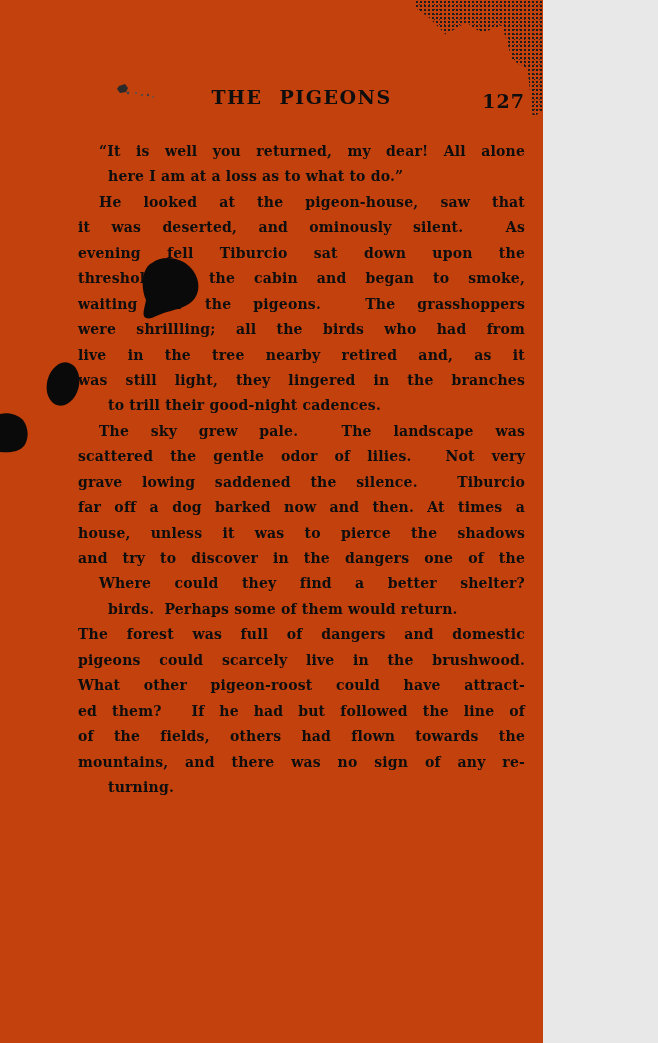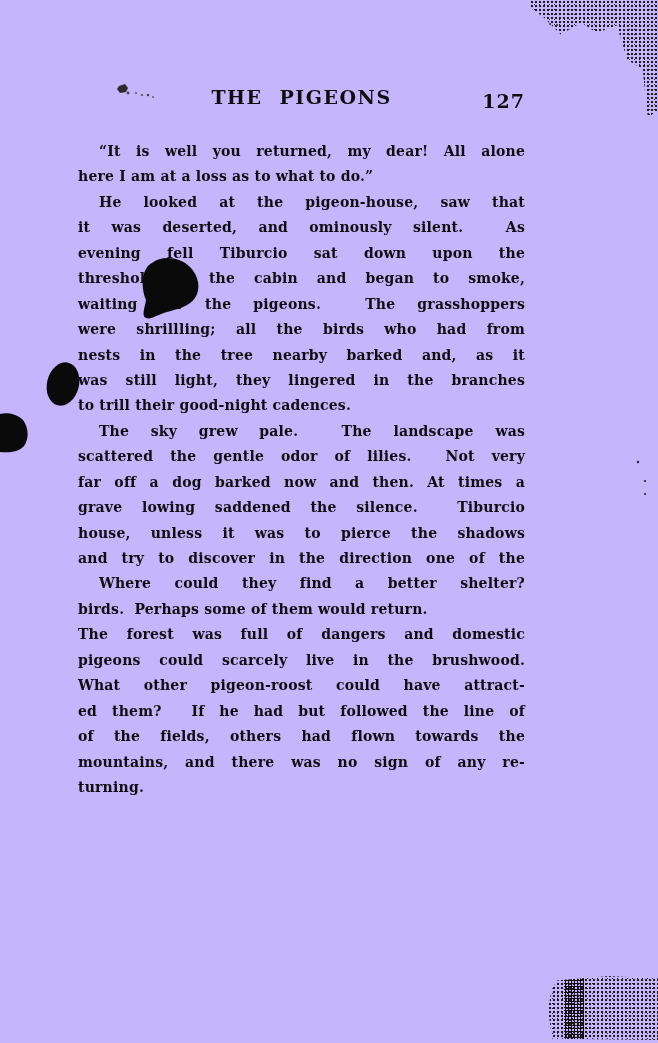--- a/index.html
+++ b/index.html
@@ -1,19 +1,19 @@
 <!DOCTYPE html>
 <html><head>
 <meta charset="utf-8">
 <style>
   html,body{margin:0;padding:0;background:#e8e8e8;}
   .page{
     position:relative;
-    width:658px;height:1043px;
-    background:#c4b5fd;
+    width:543px;height:1043px;
+    background:#c2410c;
     overflow:hidden;
     font-family:"DejaVu Serif", serif;
     color:#0e0e0e;
   }
   
   .header{
     position:absolute;left:78px;top:86px;width:447px;height:24px;
     font-size:19px;font-weight:700;line-height:22px;
   }
   .header .title{
@@ -29,21 +29,21 @@
     position:absolute;left:78px;top:139px;width:447px;
     font-size:14px;font-weight:700;line-height:25.45px;
     letter-spacing:0.2px;
   }
   .line{
     text-align:justify;
     text-align-last:justify;
     height:25.45px;overflow:visible;white-space:nowrap;
     white-space:normal;
   }
-  .line.last{text-align-last:left;}
+  .line.last{text-align-last:left;margin-left:30px;}
   .line.first{text-indent:21px;}
   
   .artifact-svg{
     position:absolute;left:0;top:0;width:658px;height:1043px;
     pointer-events:none;
   }
   
   .halftone{
     position:absolute;
     background-image:
@@ -83,29 +83,29 @@
 
   <div class="textblock">
     <div class="line first">“It is well you returned, my dear! All alone</div>
     <div class="line last">here I am at a loss as to what to do.”</div>
     <div class="line first">He looked at the pigeon-house, saw that</div>
     <div class="line">it was deserted, and ominously silent.&nbsp; As</div>
     <div class="line">evening fell Tiburcio sat down upon the</div>
     <div class="line">threshold of the cabin and began to smoke,</div>
     <div class="line">waiting for the pigeons.&nbsp; The grasshoppers</div>
     <div class="line">were shrillling; all the birds who had from</div>
-    <div class="line">nests in the tree nearby barked and, as it</div>
+    <div class="line">live in the tree nearby retired and, as it</div>
     <div class="line">was still light, they lingered in the branches</div>
     <div class="line last">to trill their good-night cadences.</div>
     <div class="line first">The sky grew pale.&nbsp; The landscape was</div>
     <div class="line">scattered the gentle odor of lilies.&nbsp; Not very</div>
+    <div class="line">grave lowing saddened the silence.&nbsp; Tiburcio</div>
     <div class="line">far off a dog barked now and then. At times a</div>
-    <div class="line">grave lowing saddened the silence.&nbsp; Tiburcio</div>
     <div class="line">house, unless it was to pierce the shadows</div>
-    <div class="line">and try to discover in the direction one of the</div>
+    <div class="line">and try to discover in the dangers one of the</div>
     <div class="line first">Where could they find a better shelter?</div>
     <div class="line last">birds.&nbsp; Perhaps some of them would return.</div>
     <div class="line">The forest was full of dangers and domestic</div>
     <div class="line">pigeons could scarcely live in the brushwood.</div>
     <div class="line">What other pigeon-roost could have attract-</div>
     <div class="line">ed them?&nbsp; If he had but followed the line of</div>
     <div class="line">of the fields, others had flown towards the</div>
     <div class="line">mountains, and there was no sign of any re-</div>
     <div class="line last">turning.</div>
   </div>

